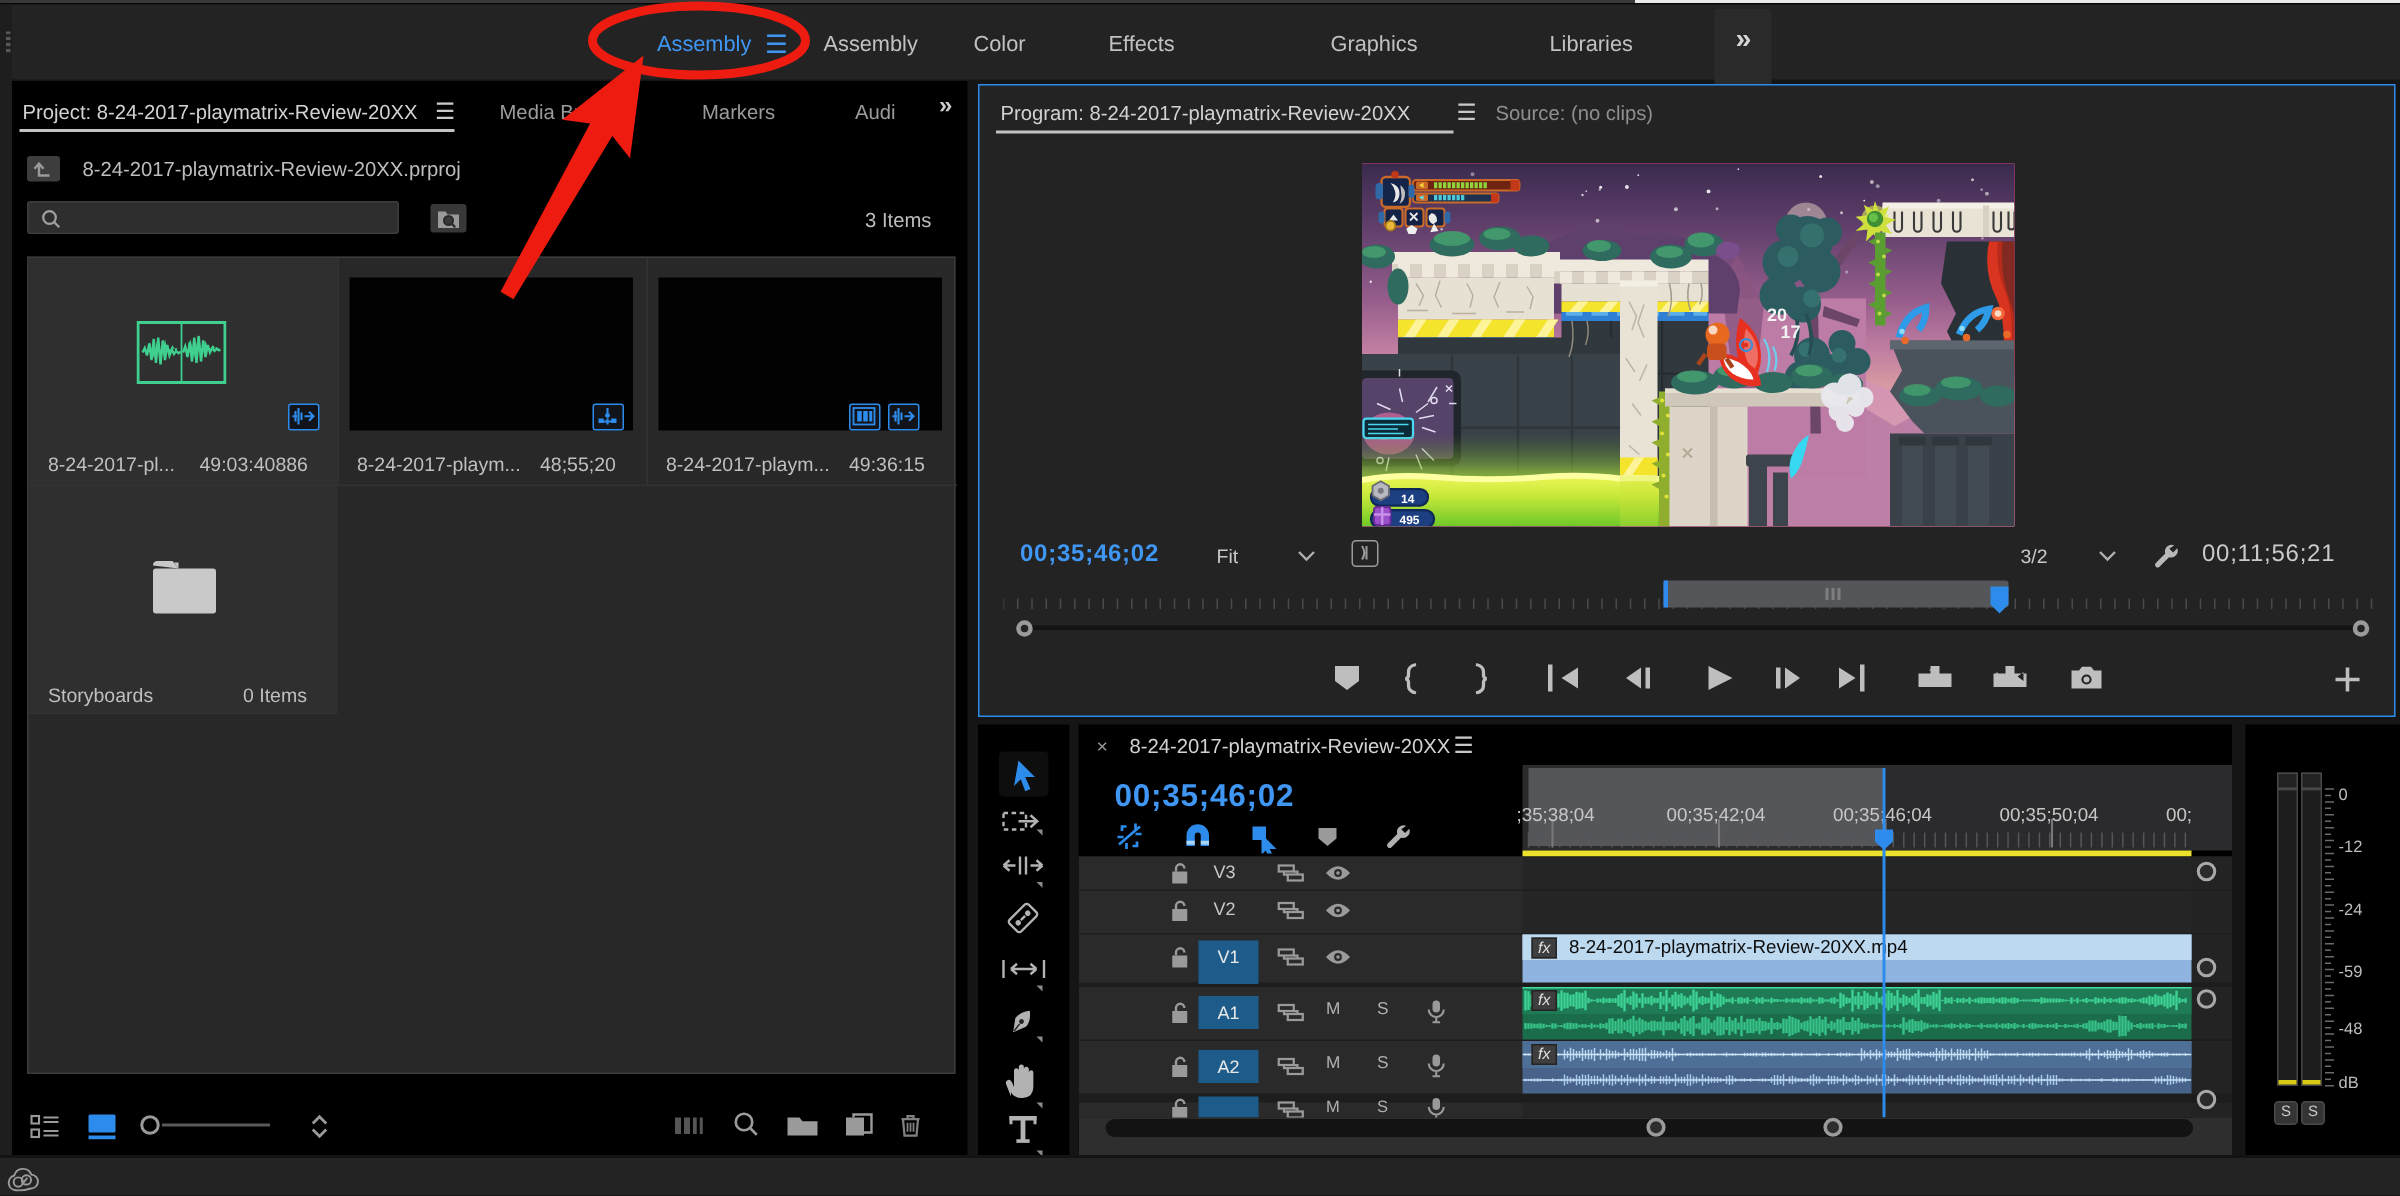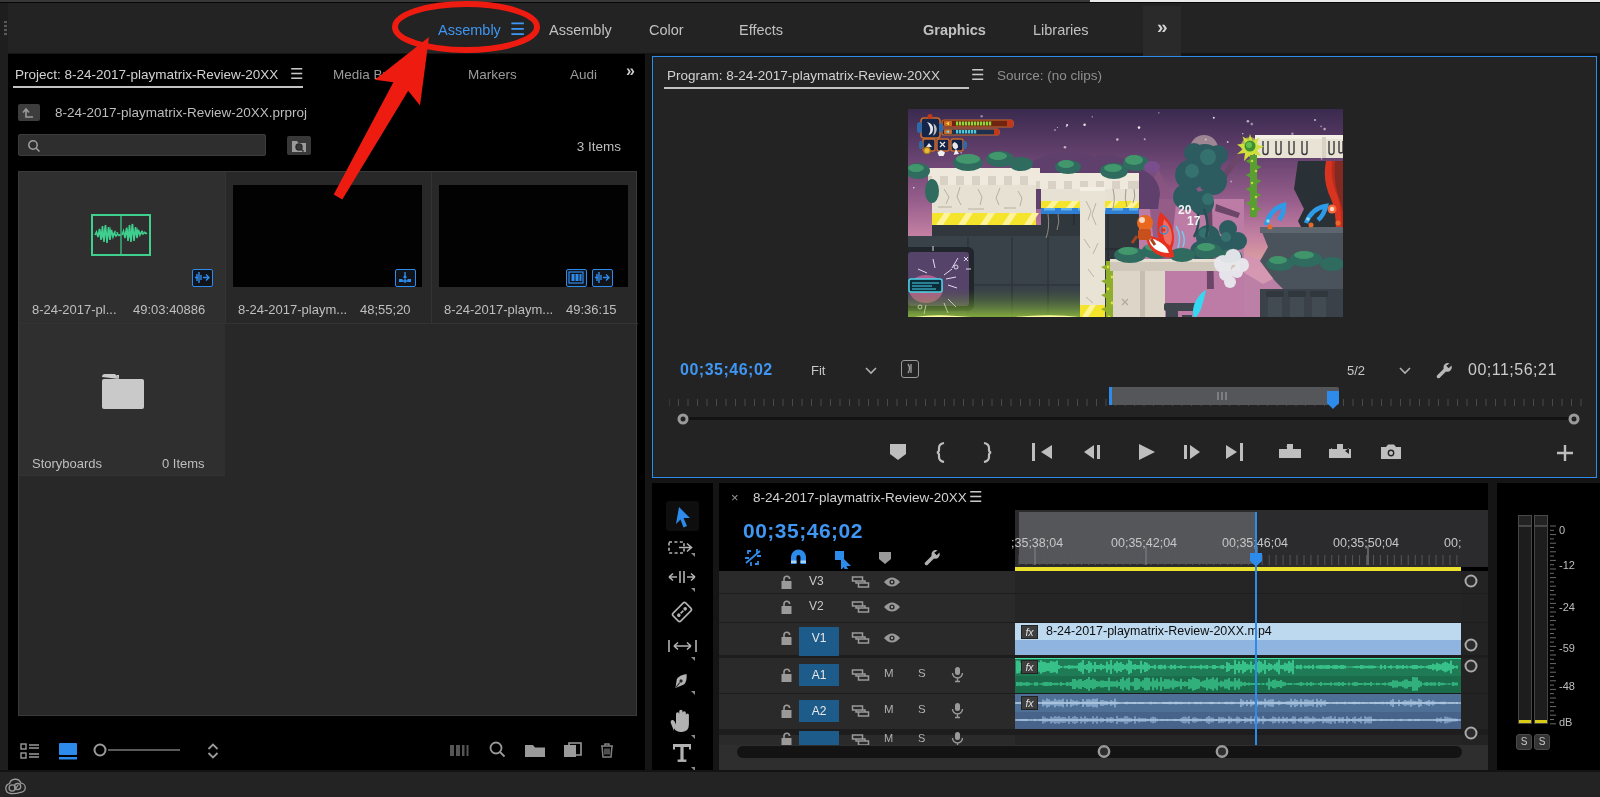--- a/index.html
+++ b/index.html
@@ -21,21 +21,21 @@
   <div class="abs" style="left:0;top:3px;width:1600px;height:50px;background:#232323;"></div>
   <div class="abs" style="left:0;top:3px;width:8px;height:767px;background:#1e1e1e;"></div>
     <div class="abs" style="left:4px;top:21px;width:3px;height:15px;background:repeating-linear-gradient(#585858 0 2px,#232323 2px 4px);"></div>
   <div class="abs" style="left:0;top:3px;width:1600px;height:50px;font-size:14.5px;color:#c1c1c1;">
     <span class="abs blue" style="left:438px;top:19px;">Assembly</span>
     <span class="abs" style="left:510px;top:16px;color:#3f96f3;font-size:17px;">☰</span>
     <span class="abs" style="left:549px;top:19px;">Assembly</span>
     <span class="abs" style="left:649px;top:19px;">Color</span>
     <span class="abs" style="left:739px;top:19px;">Effects</span>
     <span class="abs" style="left:807px;top:19px;margin-top:48px;">Audio</span>
-    <span class="abs" style="left:923px;top:19px;font-weight:bold;">Graphics</span>
+    <span class="abs" style="left:887px;top:19px;">Graphics</span>
     <span class="abs" style="left:1033px;top:19px;">Libraries</span>
     <div class="abs" style="left:1143px;top:3px;width:38px;height:50px;background:#2a2a2a;"></div>
       <span class="abs" style="left:1157px;top:13px;color:#d5d5d5;font-size:19px;font-weight:bold;">»</span>
   </div>
 
   <div class="panel" style="left:8px;top:54px;width:637px;height:716px;">
 
     <span class="abs tabtxt" style="left:7px;top:13px;">Project: 8-24-2017-playmatrix-Review-20XX</span>
     <span class="abs" style="left:282px;top:11px;color:#c8c8c8;font-size:15px;">☰</span>
     <div class="abs" style="left:5px;top:32px;width:290px;height:2px;background:#c3c3c3;"></div>
@@ -174,21 +174,21 @@
         </svg>
     </div>
   </div>
 
   <div class="abs" style="left:652px;top:56px;width:945px;height:422px;background:#232323;border:1px solid #2d8ceb;">
     <span class="abs tabtxt" style="left:14px;top:11px;">Program: 8-24-2017-playmatrix-Review-20XX</span>
     <span class="abs" style="left:318px;top:9px;color:#c8c8c8;font-size:15px;">☰</span>
     <div class="abs" style="left:11px;top:30px;width:305px;height:2px;background:#c3c3c3;"></div>
     <span class="abs" style="left:344px;top:11px;color:#8f8f8f;font-size:13.5px;">Source: (no clips)</span>
 
-    <div class="abs" id="gameframe" style="left:255px;top:52px;width:435px;height:208px;background:#ec4899;overflow:hidden;"><svg width="435" height="242" viewBox="0 0 435 242">
+    <div class="abs" id="gameframe" style="left:255px;top:52px;width:435px;height:242px;background:#ec4899;overflow:hidden;"><svg width="435" height="242" viewBox="0 0 435 242">
 <defs>
   <linearGradient id="sky" x1="0" y1="0" x2="0" y2="1">
     <stop offset="0" stop-color="#3a2a4e"></stop>
               <stop offset="0.18" stop-color="#62406c"></stop>
     <stop offset="0.38" stop-color="#975e8c"></stop>
               <stop offset="0.52" stop-color="#c27fa2"></stop>
     <stop offset="0.68" stop-color="#e8ae9f"></stop>
               <stop offset="0.82" stop-color="#f6d6a6"></stop>
     <stop offset="1" stop-color="#f6e2b0"></stop>
   </linearGradient>
@@ -594,21 +594,21 @@
     <span class="abs blue" style="left:27px;top:304px;font-size:16px;font-weight:bold;letter-spacing:0.5px;">00;35;46;02</span>
     <span class="abs" style="left:158px;top:306px;color:#c8c8c8;font-size:13px;">Fit</span>
     <svg class="abs" style="left:212px;top:310px;" width="12" height="8" viewBox="0 0 12 8">
         <path d="M1 1 L6 6 L11 1" stroke="#b0b0b0" stroke-width="1.6" fill="none"></path>
       </svg>
     <div class="abs" style="left:248px;top:303px;width:18px;height:18px;border:1.5px solid #9a9a9a;border-radius:3px;">
       <svg width="15" height="15" viewBox="0 0 15 15">
           <path d="M6 3 q3 4.5 0 9 M9 3 v9" stroke="#9a9a9a" stroke-width="1.4" fill="none"></path>
         </svg>
     </div>
-    <span class="abs" style="left:694px;top:306px;color:#c8c8c8;font-size:13px;">5/2</span>
+    <span class="abs" style="left:694px;top:306px;color:#c8c8c8;font-size:13px;">3/2</span>
     <svg class="abs" style="left:746px;top:310px;" width="12" height="8" viewBox="0 0 12 8">
         <path d="M1 1 L6 6 L11 1" stroke="#b0b0b0" stroke-width="1.6" fill="none"></path>
       </svg>
     <svg class="abs" style="left:780px;top:303px;" width="20" height="20" viewBox="0 0 20 20">
         <path d="M16.5 3.5 a4.5 4.5 0 0 0 -6 5.5 l-6.5 6.5 a1.8 1.8 0 0 0 2.5 2.5 l6.5 -6.5 a4.5 4.5 0 0 0 5.5 -6 l-2.8 2.8 -2.5 -2.5 z" fill="#b8b8b8"></path>
       </svg>
     <span class="abs" style="left:815px;top:304px;color:#cacaca;font-size:16px;letter-spacing:0.5px;">00;11;56;21</span>
 
     <svg class="abs" style="left:16px;top:332px;" width="913" height="18" viewBox="0 0 913 18">
       <g stroke="#4a4a4a" stroke-width="1">

